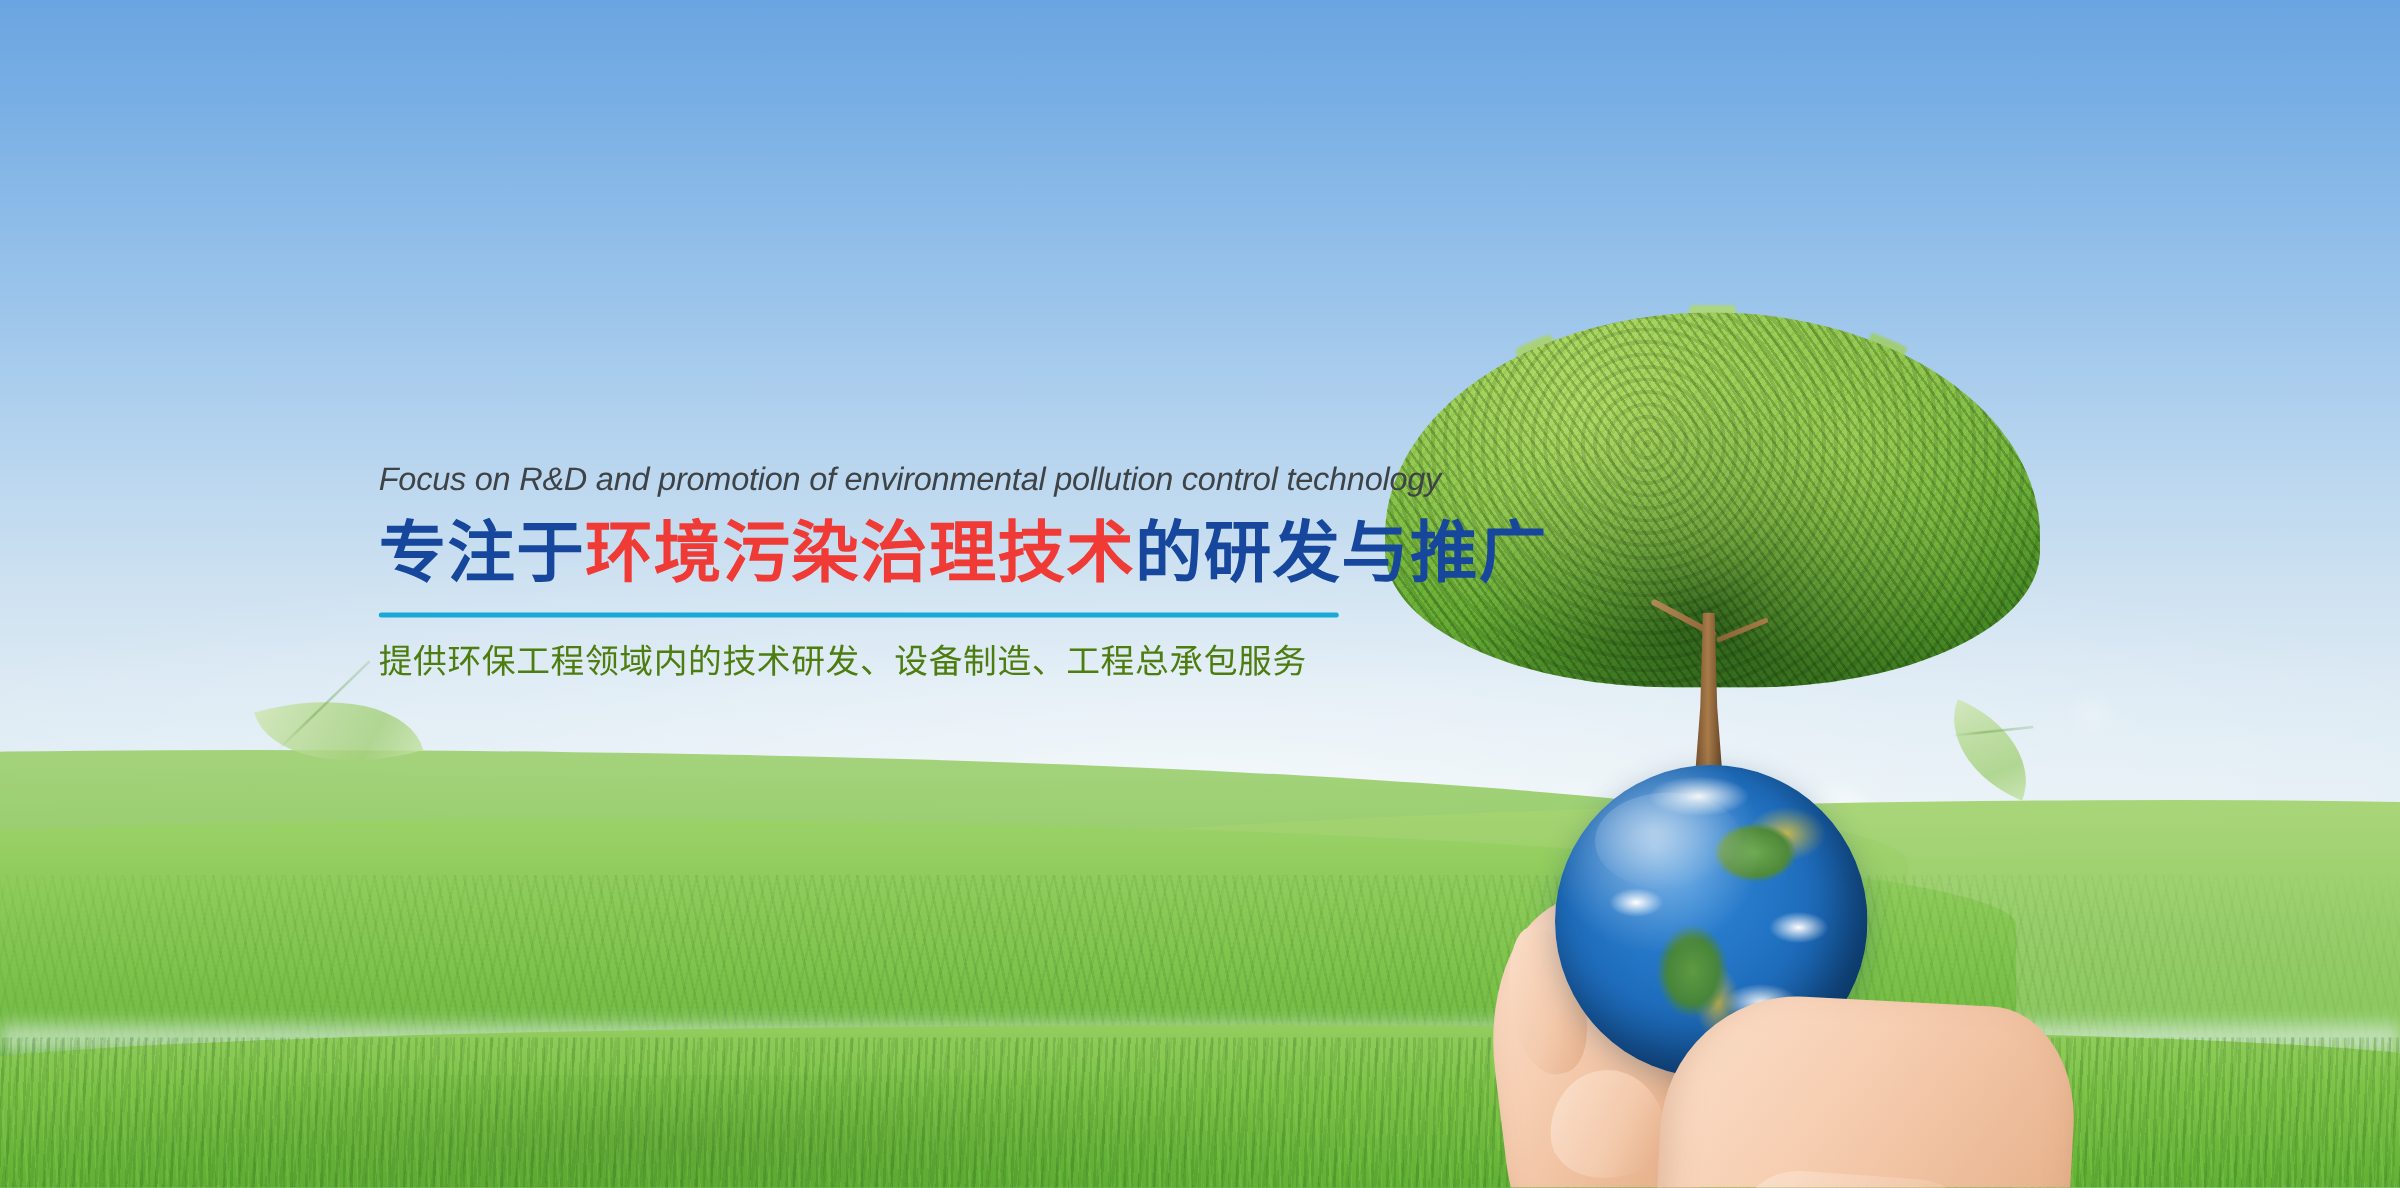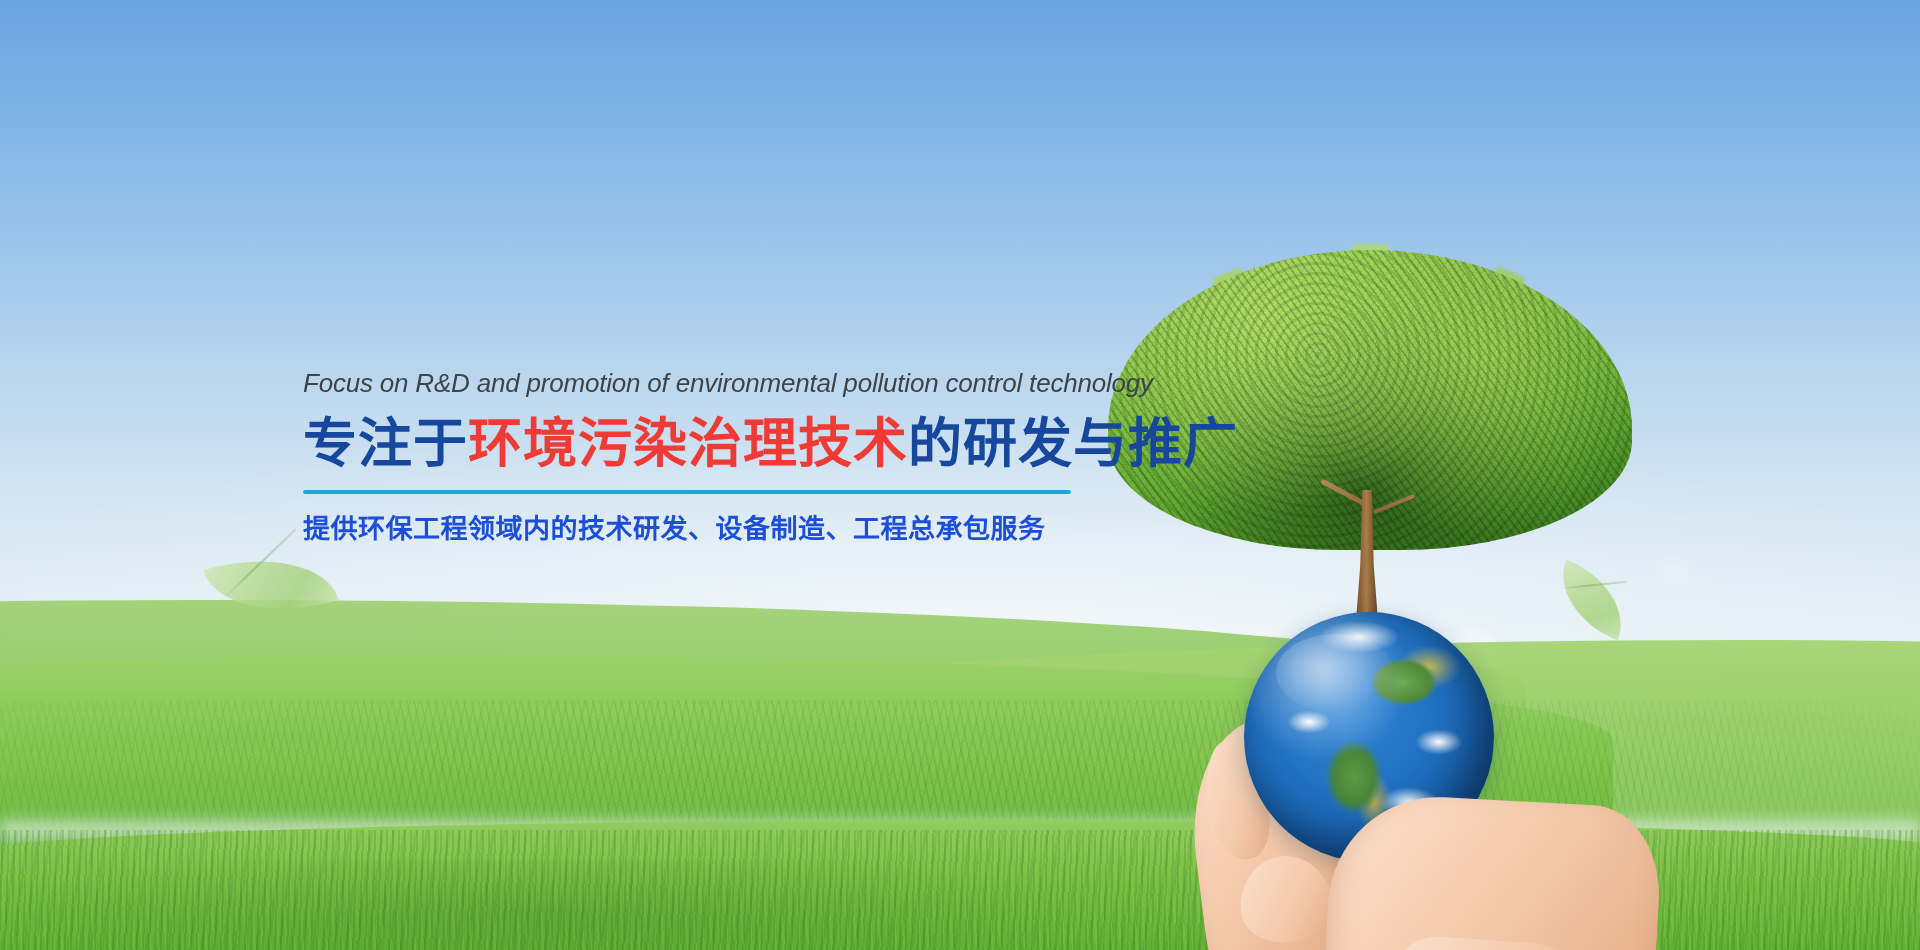--- a/index.html
+++ b/index.html
@@ -268,25 +268,24 @@
 
   .divider {
     margin-top:16px;
     width:768px; height:4px;
     background:#18a9d6;
     border-radius:2px;
   }
   .subtitle {
     margin-top:18px;
     font-size:27px;
-    color:#1d4ed8;
+    color:#4d7c0f;
     letter-spacing:0.5px;
     white-space:nowrap;
     line-height:1.3;
-    font-weight:bold;
   }
 </style>
 </head>
 <body>
 
 <div class="banner">
 
   <div class="sky"></div>
   <div class="sky-haze"></div>
   <div class="bokeh bk1"></div>

